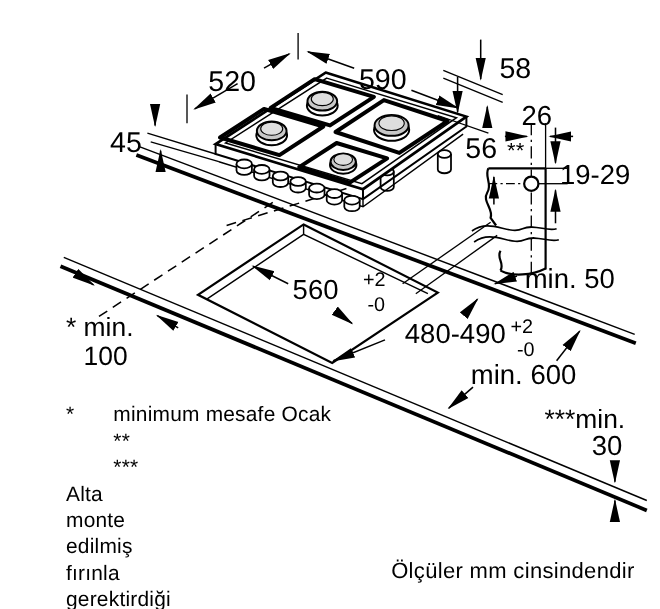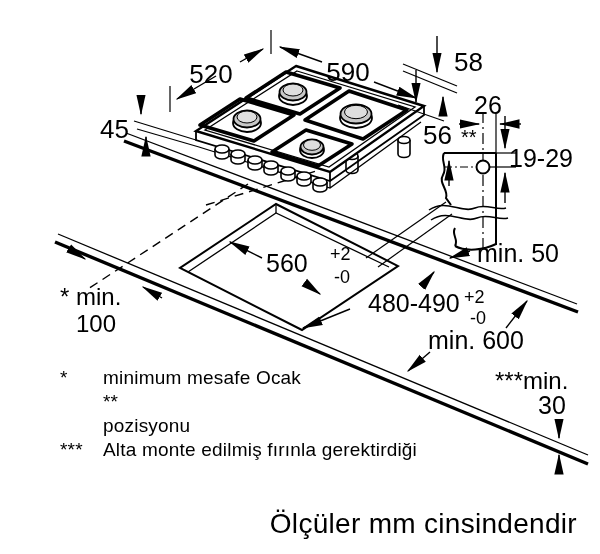--- a/index.html
+++ b/index.html
@@ -3,21 +3,21 @@
 <meta charset="utf-8">
 <style>
   html,body{margin:0;padding:0;background:#ffffff;}
   .stage{position:relative;width:600px;height:554px;background:#fff;overflow:hidden;
          font-family:"Liberation Sans",sans-serif;color:#000;}
   svg text{font-family:"Liberation Sans",sans-serif;fill:#000;}
   .footnotes{position:absolute;left:60px;top:366px;display:grid;
              grid-template-columns:43px auto;column-gap:0;
              font-size:19px;line-height:24px;letter-spacing:0.2px;}
   .footnotes .mk{white-space:nowrap;}
-  .units{position:absolute;right:23px;top:508px;font-size:28px;letter-spacing:0.3px;}
+  .units{position:absolute;right:23px;top:508px;font-size:20px;letter-spacing:0.3px;}
 </style>
 </head>
 <body>
 
 <div class="stage">
 
 <svg width="600" height="554" viewBox="0 0 600 554">
   <defs>
     <marker id="arr" viewBox="0 0 14 7" refX="13" refY="3.5" markerWidth="15" markerHeight="7.5" orient="auto">
       <path d="M0,0.4 L14,3.5 L0,6.6 Z" fill="#000"></path>
@@ -175,21 +175,20 @@
   <text x="509" y="167" font-size="25">19-29</text>
 </svg>
 
 
 <div class="footnotes">
   <span class="mk">*</span>
   <span>minimum mesafe Ocak</span>
   <span class="mk"></span>
   <span class="mk">**</span>
   <span class="mk"></span>
-  <span>pozisyonu</span>
   <span class="mk">***</span>
   <span>Alta monte edilmiş fırınla gerektirdiği</span>
   <span class="mk"></span>
 </div>
 
 <div class="units">Ölçüler mm cinsindendir</div>
 
 </div>
 
 </body></html>

